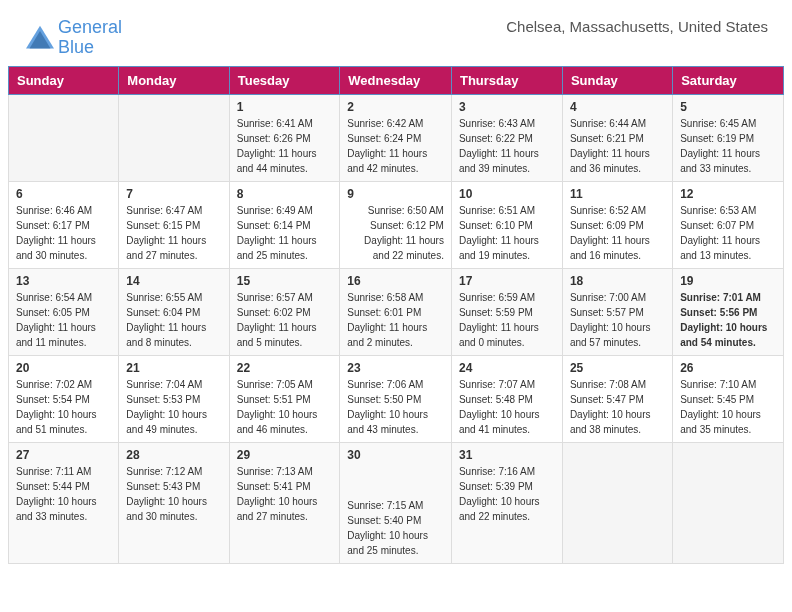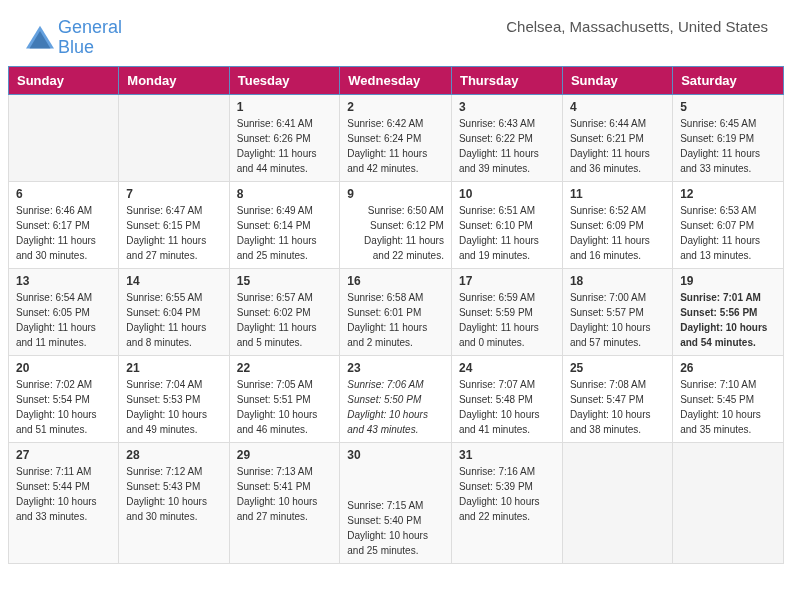--- a/index.html
+++ b/index.html
@@ -262,21 +262,21 @@
 Daylight: 10 hours and 49 minutes.</div>
           </td>
           <td>
             <span class="day-number">22</span>
             <div class="day-info" style="white-space: pre-line;">Sunrise: 7:05 AM
 Sunset: 5:51 PM
 Daylight: 10 hours and 46 minutes.</div>
           </td>
           <td>
             <span class="day-number">23</span>
-            <div class="day-info" style="white-space: pre-line; font-style: italic;">Sunrise: 7:06 AM
+            <div class="day-info" style="white-space: pre-line;">Sunrise: 7:06 AM
 Sunset: 5:50 PM
 Daylight: 10 hours and 43 minutes.</div>
           </td>
           <td>
             <span class="day-number">24</span>
             <div class="day-info" style="white-space: pre-line;">Sunrise: 7:07 AM
 Sunset: 5:48 PM
 Daylight: 10 hours and 41 minutes.</div>
           </td>
           <td>

